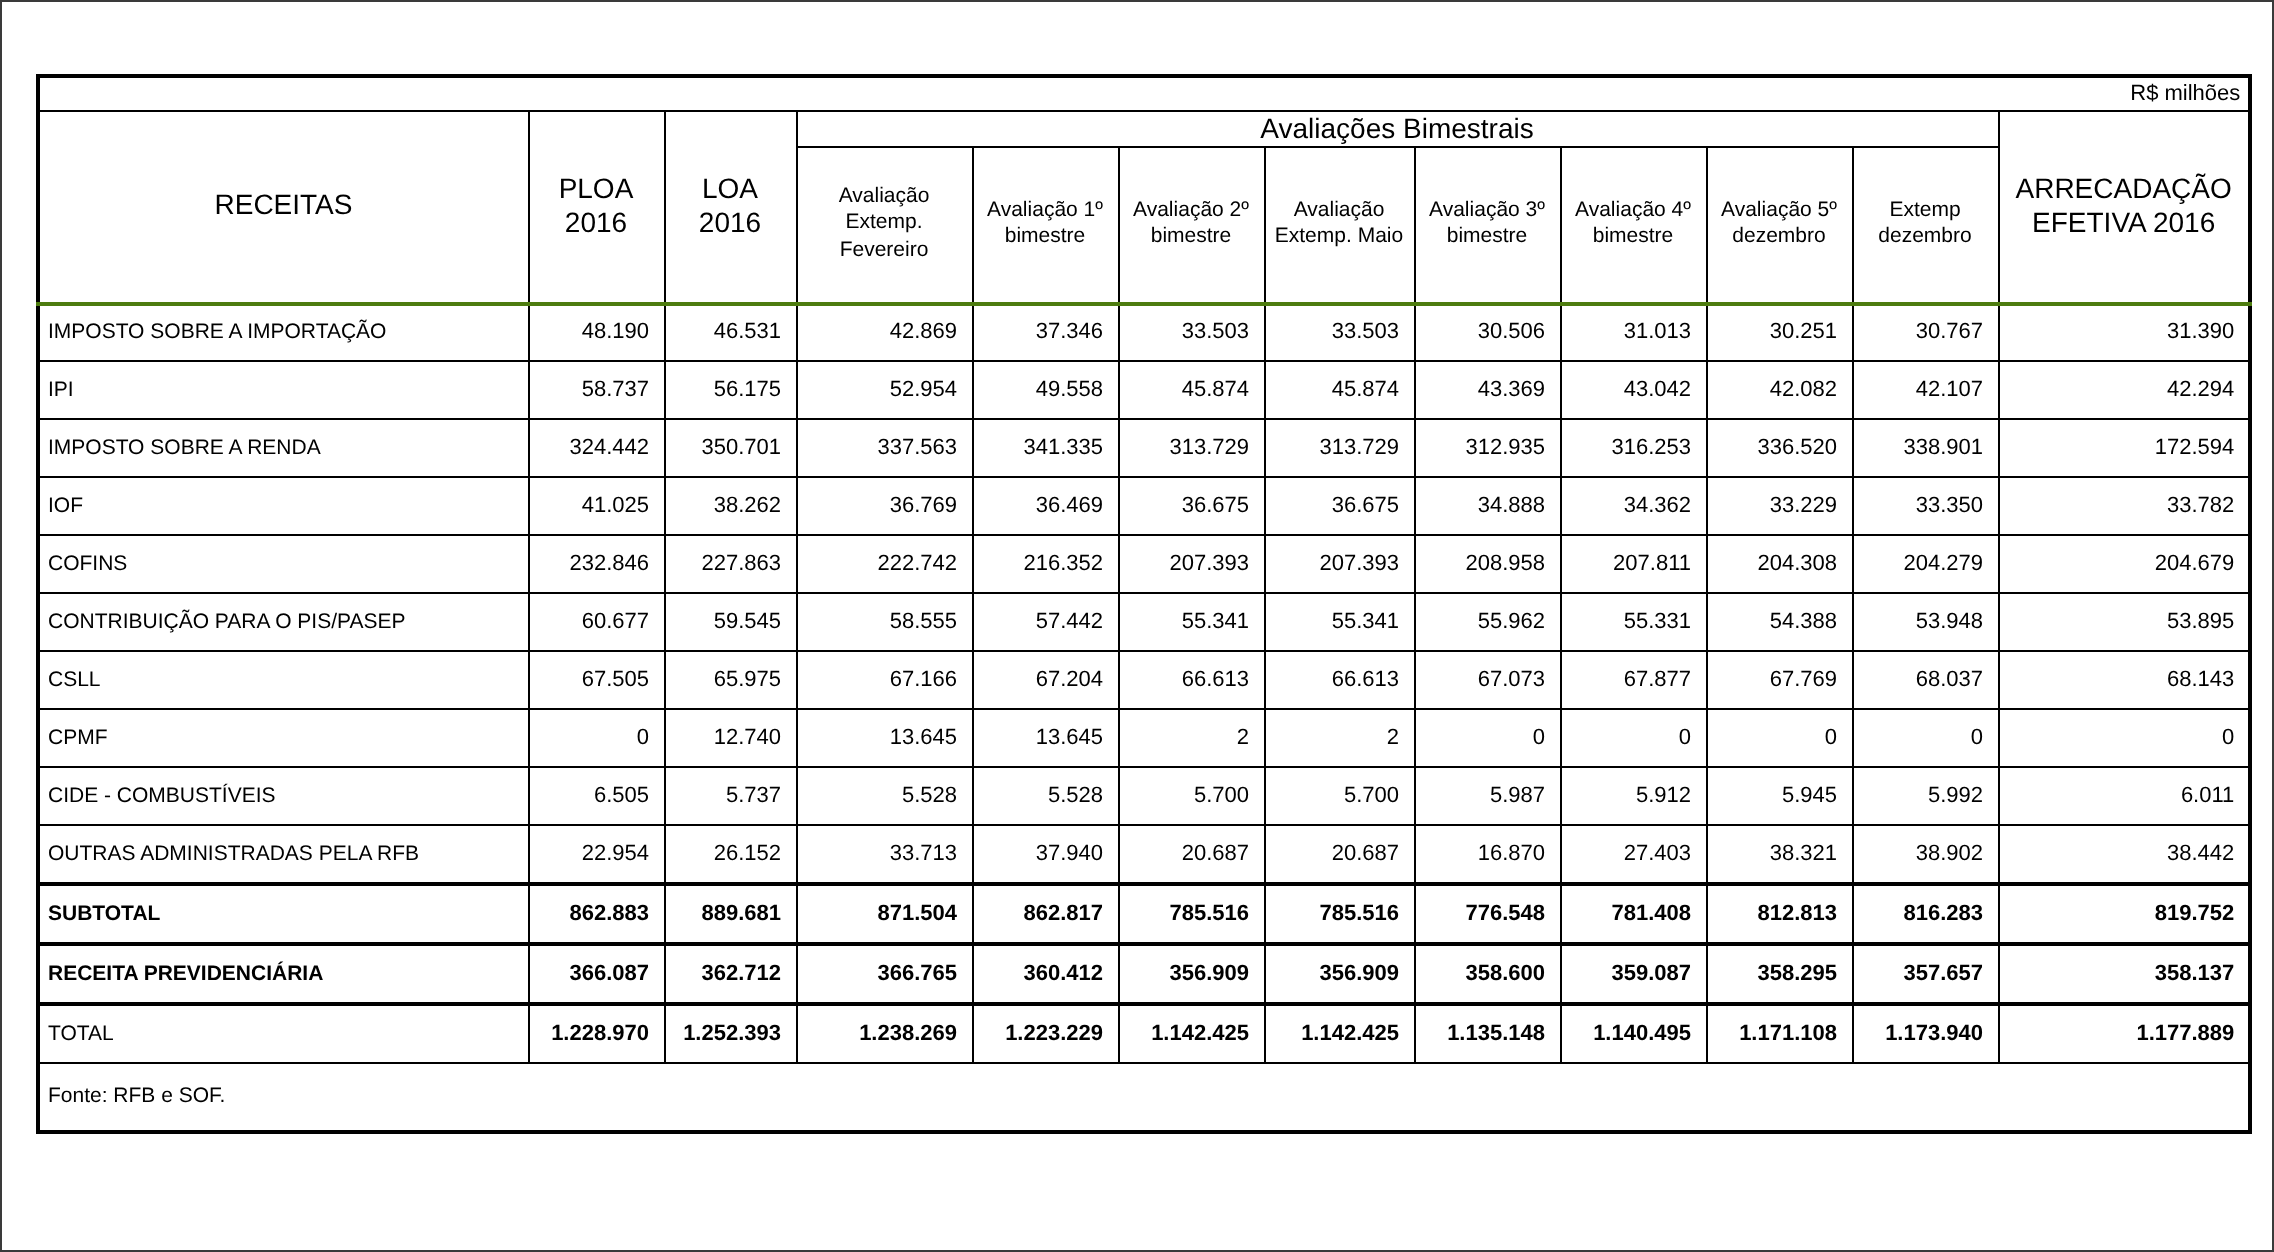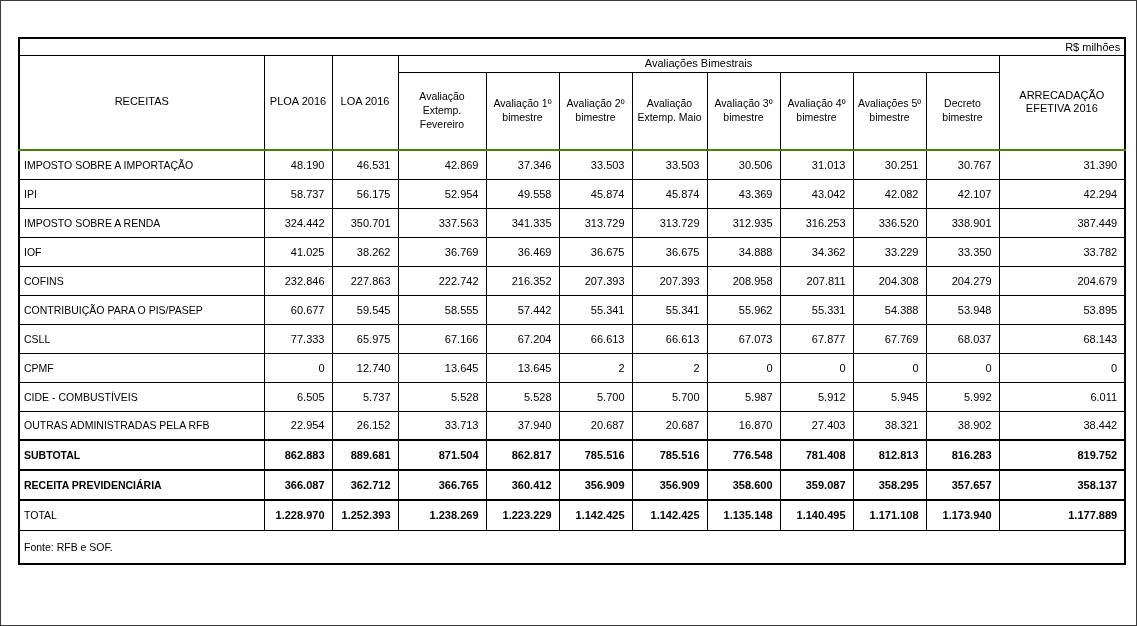--- a/index.html
+++ b/index.html
@@ -37,21 +37,21 @@
     text-align: right;
     height: 17px;
     font-size: 11px;
     padding-right: 6px;
     border-bottom: 1px solid #000;
   }
 
   
   .head {
     vertical-align: middle;
-    font-size: 11px;
+    font-size: 14px;
     line-height: 1.25;
   }
   .head.group { height: 17px; }
   .sub-h {
     height: 78px;
     text-align: center;
     vertical-align: middle;
     font-size: 10.5px;
     line-height: 1.3;
     padding: 2px 3px;
@@ -109,22 +109,22 @@
         <th class="head group" colspan="8">Avaliações Bimestrais</th>
         <th class="head" rowspan="2">ARRECADAÇÃO EFETIVA 2016</th>
       </tr>
       <tr id="bimestral-header-row">
           <th class="sub-h">Avaliação Extemp. Fevereiro</th>
           <th class="sub-h">Avaliação 1º bimestre</th>
           <th class="sub-h">Avaliação 2º bimestre</th>
           <th class="sub-h">Avaliação Extemp. Maio</th>
           <th class="sub-h">Avaliação 3º bimestre</th>
           <th class="sub-h">Avaliação 4º bimestre</th>
-          <th class="sub-h">Avaliações 5º bimestre</th>
-          <th class="sub-h">Decreto bimestre</th>
+          <th class="sub-h">Avaliação 5º dezembro</th>
+          <th class="sub-h">Extemp dezembro</th>
         </tr>
     </thead>
     <tbody id="table-body">
         <tr>
           <td class="label-cell">IMPOSTO SOBRE A IMPORTAÇÃO</td>
           <td class="num-cell">48.190</td>
           <td class="num-cell">46.531</td>
           <td class="num-cell">42.869</td>
           <td class="num-cell">37.346</td>
           <td class="num-cell">33.503</td>
@@ -154,21 +154,21 @@
           <td class="num-cell">324.442</td>
           <td class="num-cell">350.701</td>
           <td class="num-cell">337.563</td>
           <td class="num-cell">341.335</td>
           <td class="num-cell">313.729</td>
           <td class="num-cell">313.729</td>
           <td class="num-cell">312.935</td>
           <td class="num-cell">316.253</td>
           <td class="num-cell">336.520</td>
           <td class="num-cell">338.901</td>
-          <td class="num-cell">387.449</td>
+          <td class="num-cell">172.594</td>
         </tr>
         <tr>
           <td class="label-cell">IOF</td>
           <td class="num-cell">41.025</td>
           <td class="num-cell">38.262</td>
           <td class="num-cell">36.769</td>
           <td class="num-cell">36.469</td>
           <td class="num-cell">36.675</td>
           <td class="num-cell">36.675</td>
           <td class="num-cell">34.888</td>
@@ -200,21 +200,21 @@
           <td class="num-cell">55.341</td>
           <td class="num-cell">55.341</td>
           <td class="num-cell">55.962</td>
           <td class="num-cell">55.331</td>
           <td class="num-cell">54.388</td>
           <td class="num-cell">53.948</td>
           <td class="num-cell">53.895</td>
         </tr>
         <tr>
           <td class="label-cell">CSLL</td>
-          <td class="num-cell">77.333</td>
+          <td class="num-cell">67.505</td>
           <td class="num-cell">65.975</td>
           <td class="num-cell">67.166</td>
           <td class="num-cell">67.204</td>
           <td class="num-cell">66.613</td>
           <td class="num-cell">66.613</td>
           <td class="num-cell">67.073</td>
           <td class="num-cell">67.877</td>
           <td class="num-cell">67.769</td>
           <td class="num-cell">68.037</td>
           <td class="num-cell">68.143</td>

